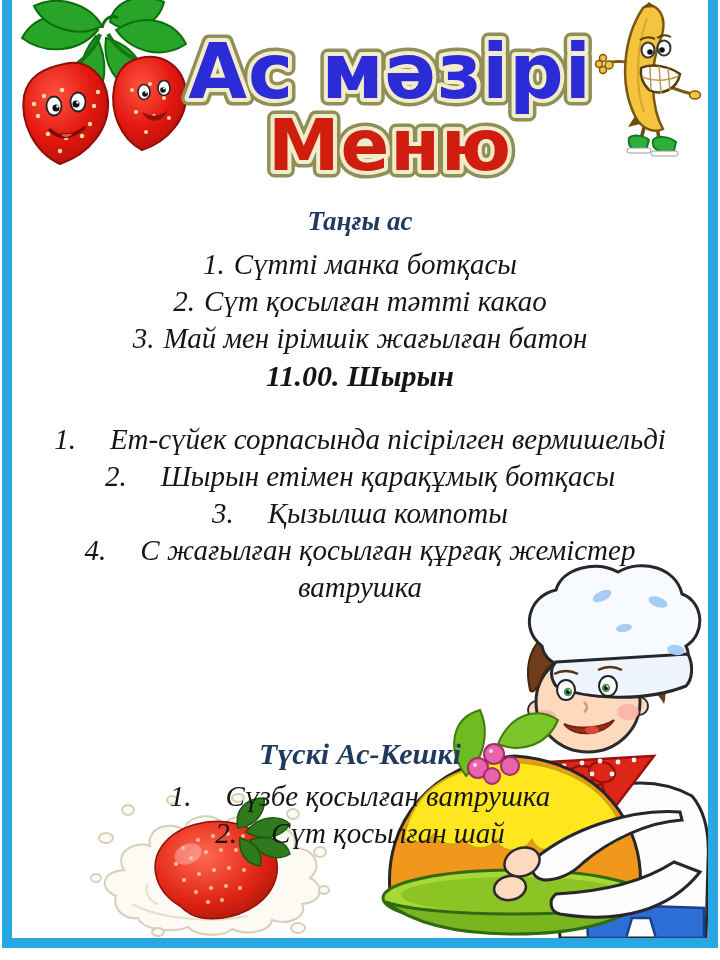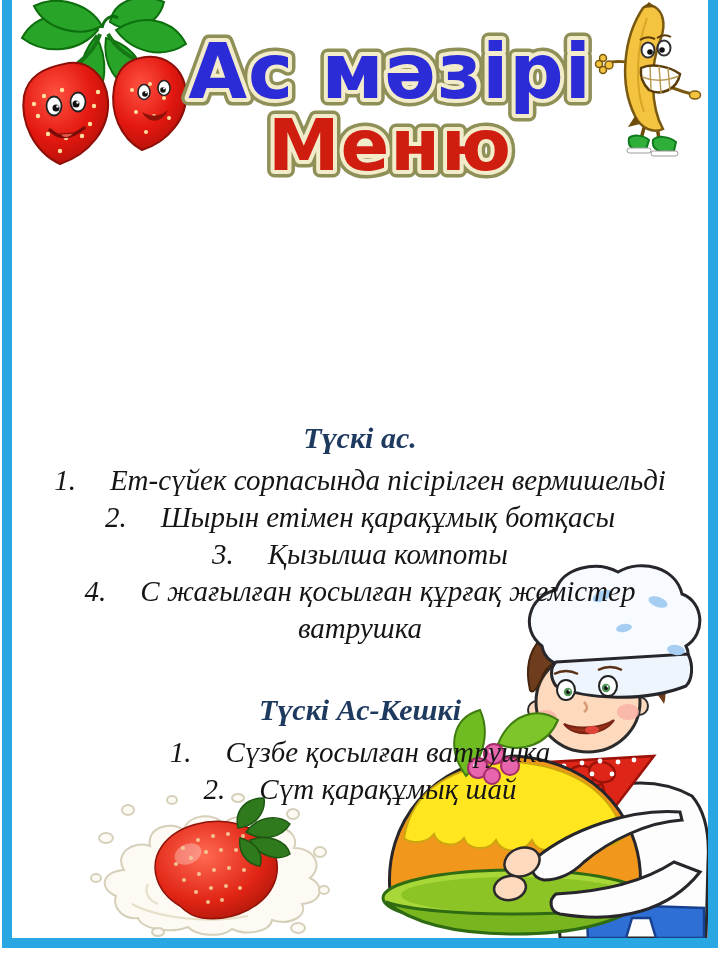--- a/index.html
+++ b/index.html
@@ -24,21 +24,21 @@
     letter-spacing:1px; stroke-linejoin:round; stroke-linecap:round;
   }
   .t-outline text { fill:none; stroke-width:15px; }
   .t-front text { stroke-width:8px; paint-order:stroke; }
   .t-l1 { font-size:76px; }
   .t-l2 { font-size:72px; }
 
   .sec { position:absolute; left:20px; width:680px; text-align:center; z-index:2; }
   .sec-breakfast { top:204px; }
   .sec-lunch { top:421px; }
-  .sec-dinner { top:693px; }
+  .sec-dinner { top:737px; }
   .heading {
     font-weight:bold; font-style:italic; color:#1e3a5f; line-height:34px;
   }
   .h-sm { font-size:27px; margin-bottom:8px; }
   .h-lg { font-size:30px; margin-bottom:7px; }
   .line { font-size:29px; line-height:37px; color:#151515; font-style:italic; }
   .line.bold { font-weight:bold; font-size:30px; }
   .num.ngap-s { margin-right:9px; }
   .num.ngap-w { margin-right:34px; }
 </style>
@@ -294,29 +294,35 @@
     <g class="t-outline" text-anchor="middle" stroke="#8f8f58">
       <text class="t-l1" x="230" y="90">Ас мәзірі</text>
       <text class="t-l2" x="230" y="162">Меню</text>
     </g>
     <g class="t-front" text-anchor="middle" stroke="#f2ecca">
       <text class="t-l1" x="230" y="90" fill="#2b2bd8">Ас мәзірі</text>
       <text class="t-l2" x="230" y="162" fill="#cf1d10">Меню</text>
     </g>
   </svg>
 
+  <section class="sec sec-breakfast">
+    <div class="heading h-sm">Таңғы ас</div>
+    <div class="line"><span class="num ngap-s">1.</span><span class="itxt">Сүтті манка ботқасы</span></div>
+    <div class="line"><span class="num ngap-s">2.</span><span class="itxt">Сүт қосылған тәтті какао</span></div>
+    <div class="line"><span class="num ngap-s">3.</span><span class="itxt">Май мен ірімшік жағылған батон</span></div>
+    <div class="line bold">11.00. Шырын</div>
+  </section>
 
   <section class="sec sec-lunch">
-    <div class="heading h-lg">Түскі ас.</div>
     <div class="line"><span class="num ngap-w">1.</span><span class="itxt">Ет-сүйек сорпасында пісірілген вермишельді</span></div>
     <div class="line"><span class="num ngap-w">2.</span><span class="itxt">Шырын етімен қарақұмық ботқасы</span></div>
     <div class="line"><span class="num ngap-w">3.</span><span class="itxt">Қызылша компоты</span></div>
     <div class="line"><span class="num ngap-w">4.</span><span class="itxt">С жағылған қосылған құрғақ жемістер</span></div>
     <div class="line"><span class="itxt">ватрушка</span></div>
   </section>
 
   <section class="sec sec-dinner">
     <div class="heading h-lg">Түскі Ас-Кешкі</div>
     <div class="line"><span class="num ngap-w">1.</span><span class="itxt">Сүзбе қосылған ватрушка</span></div>
-    <div class="line"><span class="num ngap-w">2.</span><span class="itxt">Сүт қарақұмық шай</span></div>
+    <div class="line"><span class="num ngap-w">2.</span><span class="itxt">Сүт қосылған шай</span></div>
   </section>
 
 </div>
 
 </body></html>

